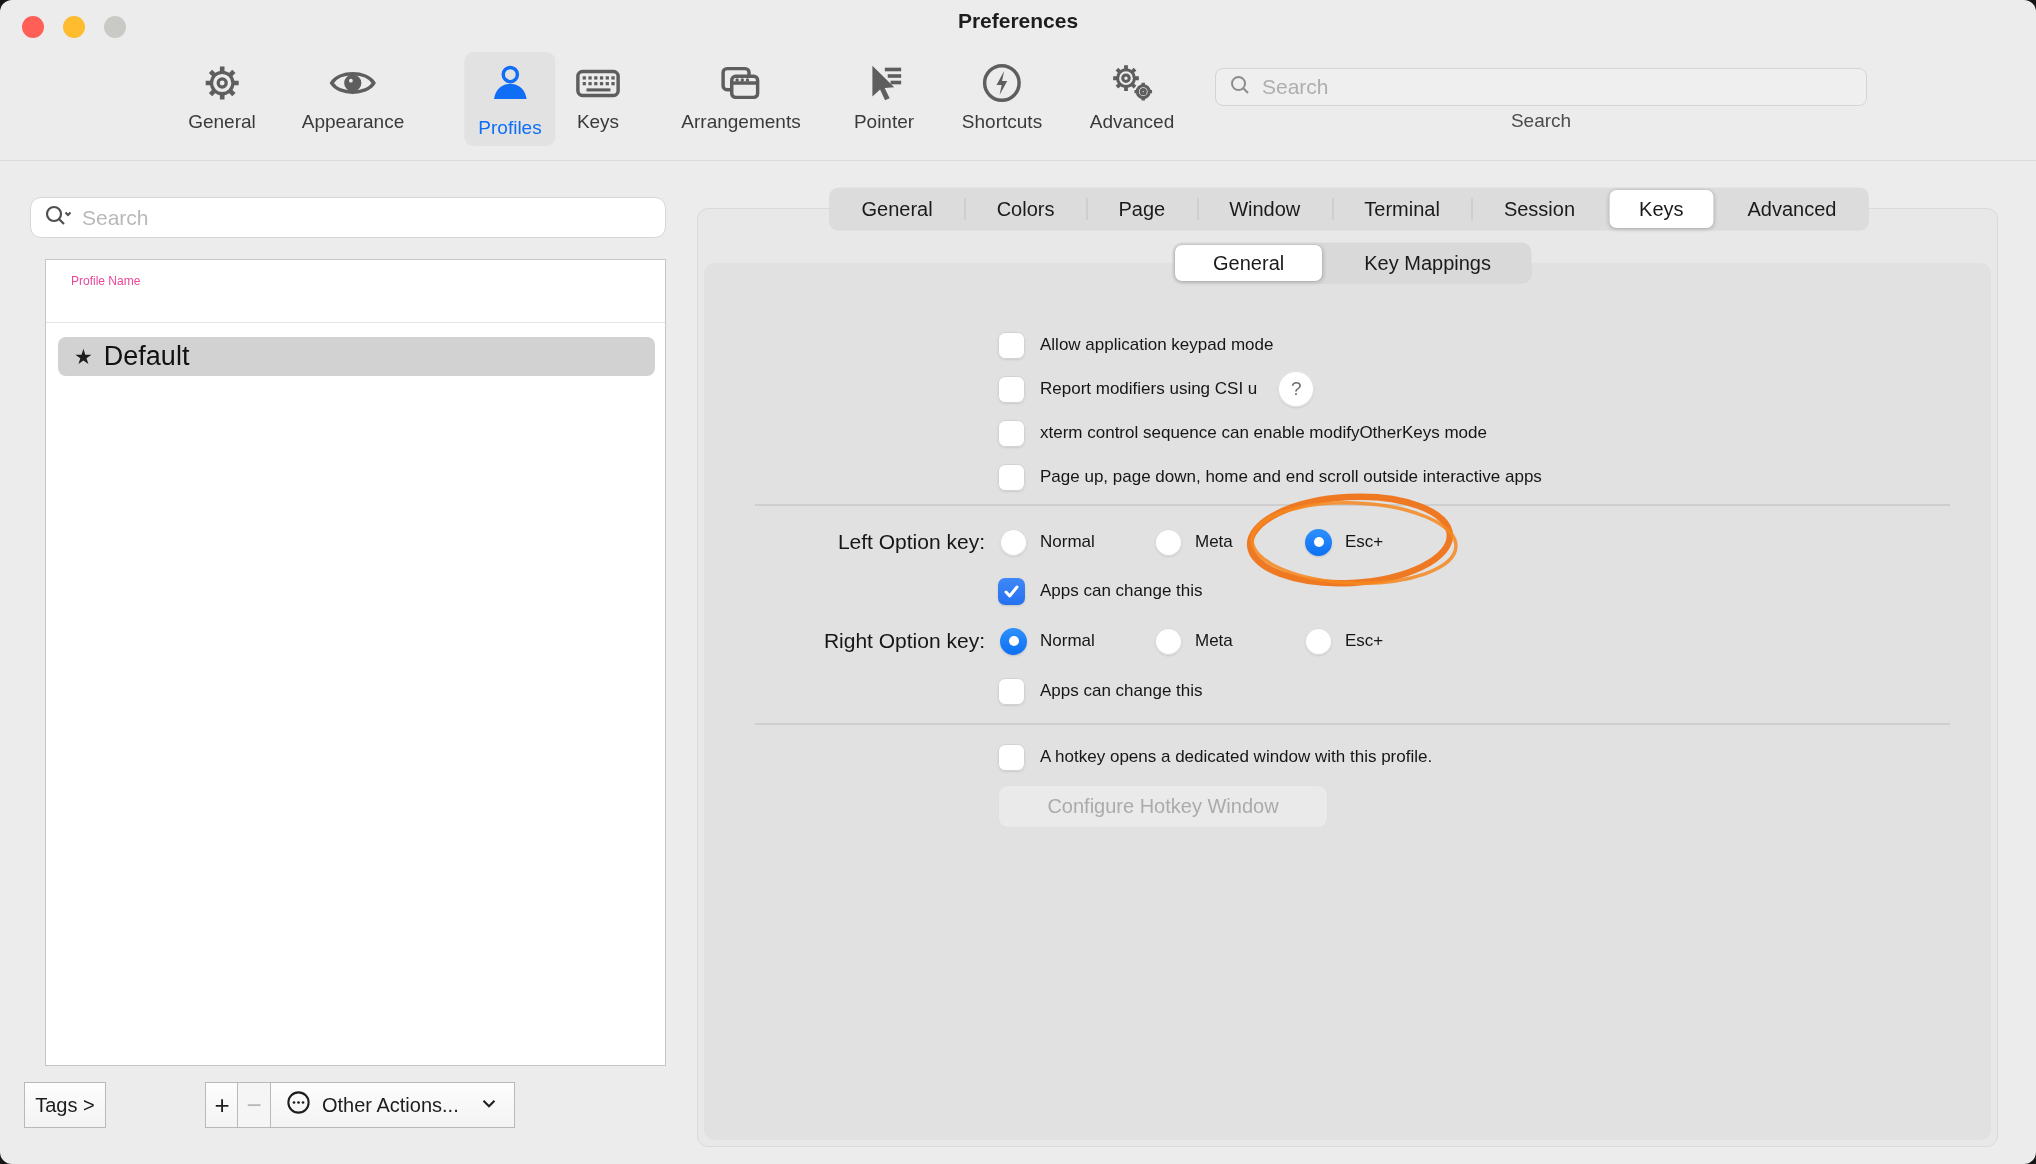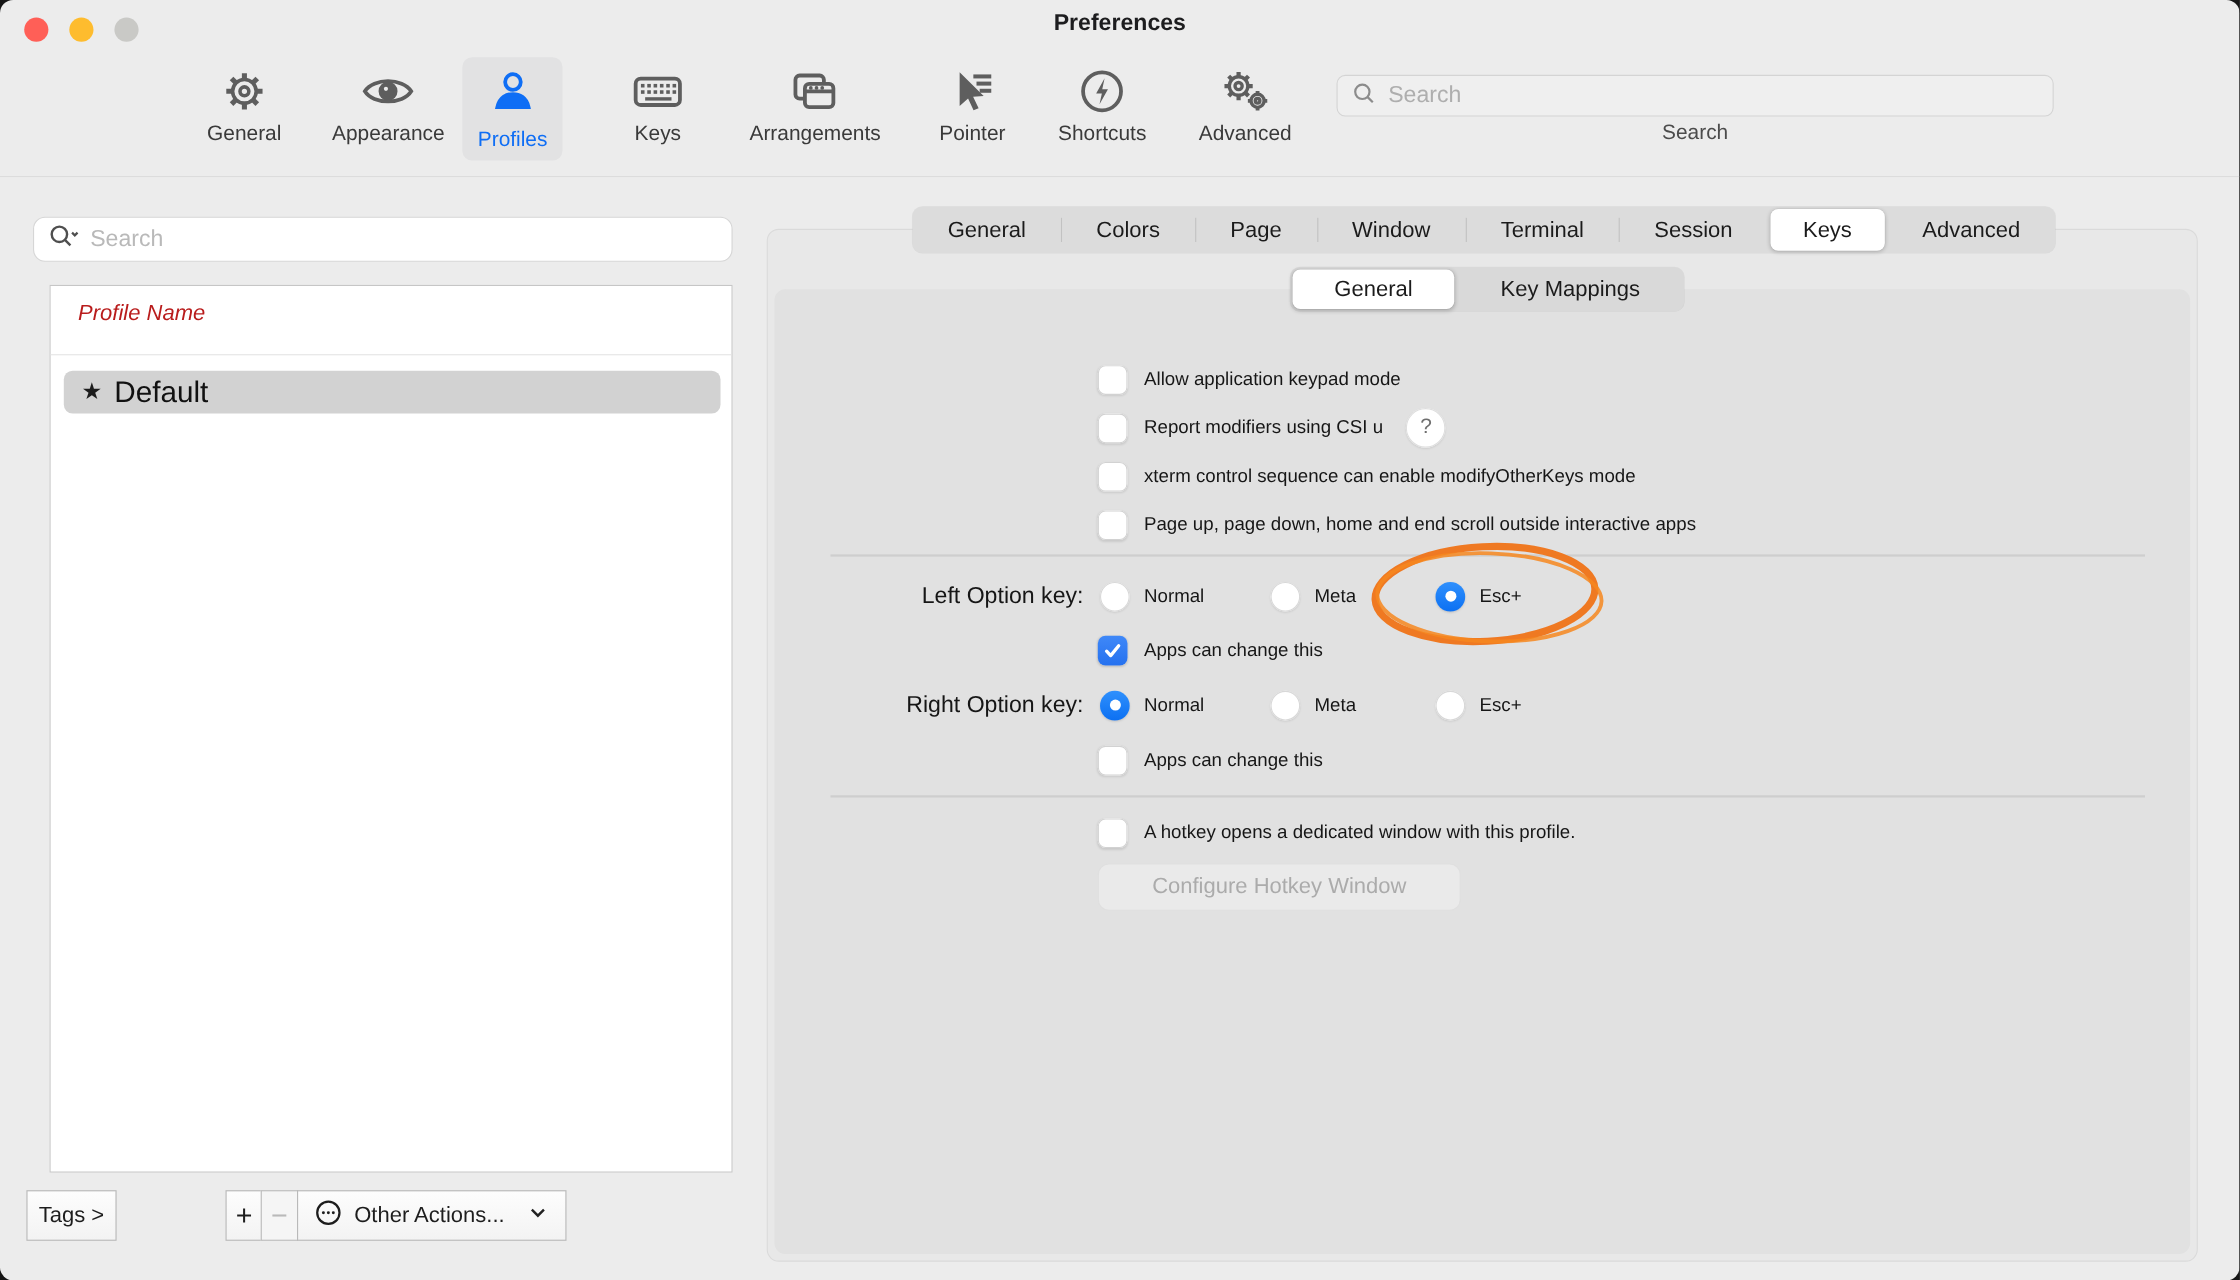--- a/index.html
+++ b/index.html
@@ -32,21 +32,21 @@
     font-size:19px;color:#4c4c4c;}
   .toolbar-divider{position:absolute;top:160px;left:0;width:100%;height:1px;background:#dcdcdc;}
 
   
   .side-search{position:absolute;top:197px;left:30px;width:636px;height:41px;
     background:#ffffff;border:1.5px solid #d6d6d6;border-radius:11px;
     display:flex;align-items:center;padding:0 12px;gap:9px;}
   .side-search .ph{font-size:21px;color:#b9b9b9;}
   .profile-panel{position:absolute;top:259px;left:45px;width:621px;height:807px;
     background:#ffffff;border:1px solid #c6c6c6;}
-  .panel-header{position:absolute;top:14px;left:25px;font-size:20px;color:#b91c1c;font-style:italic;}
+  .panel-header{position:absolute;top:14px;left:25px;font-size:12px;color:#ec4899;}
   .panel-header-divider{position:absolute;top:62px;left:0;width:100%;height:1px;background:#e4e4e4;}
   .profile-row{position:absolute;top:77px;left:12px;width:597px;height:39px;background:#d2d2d2;
     border-radius:8px;display:flex;align-items:center;padding:0 16px;gap:11px;}
   .profile-row .star{font-size:21px;color:#1c1c1c;}
   .profile-row .pname{font-size:27px;color:#111;}
 
   
   .btn{background:linear-gradient(#fdfdfd,#f3f3f3);border:1.5px solid #b9b9b9;
     color:#1d1d1d;font-size:20px;display:flex;align-items:center;justify-content:center;}
   .tags-btn{position:absolute;top:1082px;left:24px;width:82px;height:46px;}
@@ -155,21 +155,21 @@
   <div class="tb-item" style="left:353px;">
     <span>
       <svg width="50" height="46" viewBox="0 0 26 24" fill="none" stroke="currentColor" stroke-width="1.8">
         <path d="M2 12 C6 5.6 20 5.6 24 12 C20 18.4 6 18.4 2 12 Z"></path>
         <circle cx="13" cy="12" r="3.6" fill="currentColor"></circle>
         <circle cx="12" cy="10.8" r="1" fill="#ececec" stroke="none"></circle>
       </svg>
         </span>
     <span class="tb-label">Appearance</span>
   </div>
-  <div class="tb-item selected" style="left:466px;gap:11px;">
+  <div class="tb-item selected" style="left:510px;gap:11px;">
     <span>
       <svg width="46" height="46" viewBox="0 0 24 24" fill="none" stroke="currentColor" stroke-width="1.8">
         <circle cx="12" cy="7.6" r="3.7"></circle>
         <path d="M4.6 19.5 C5.6 14.8 9 13.3 12 13.3 C15 13.3 18.4 14.8 19.4 19.5 Z" fill="currentColor"></path>
       </svg>
         </span>
     <span class="tb-label">Profiles</span>
   </div>
   <div class="tb-item" style="left:598px;">
     <span>

